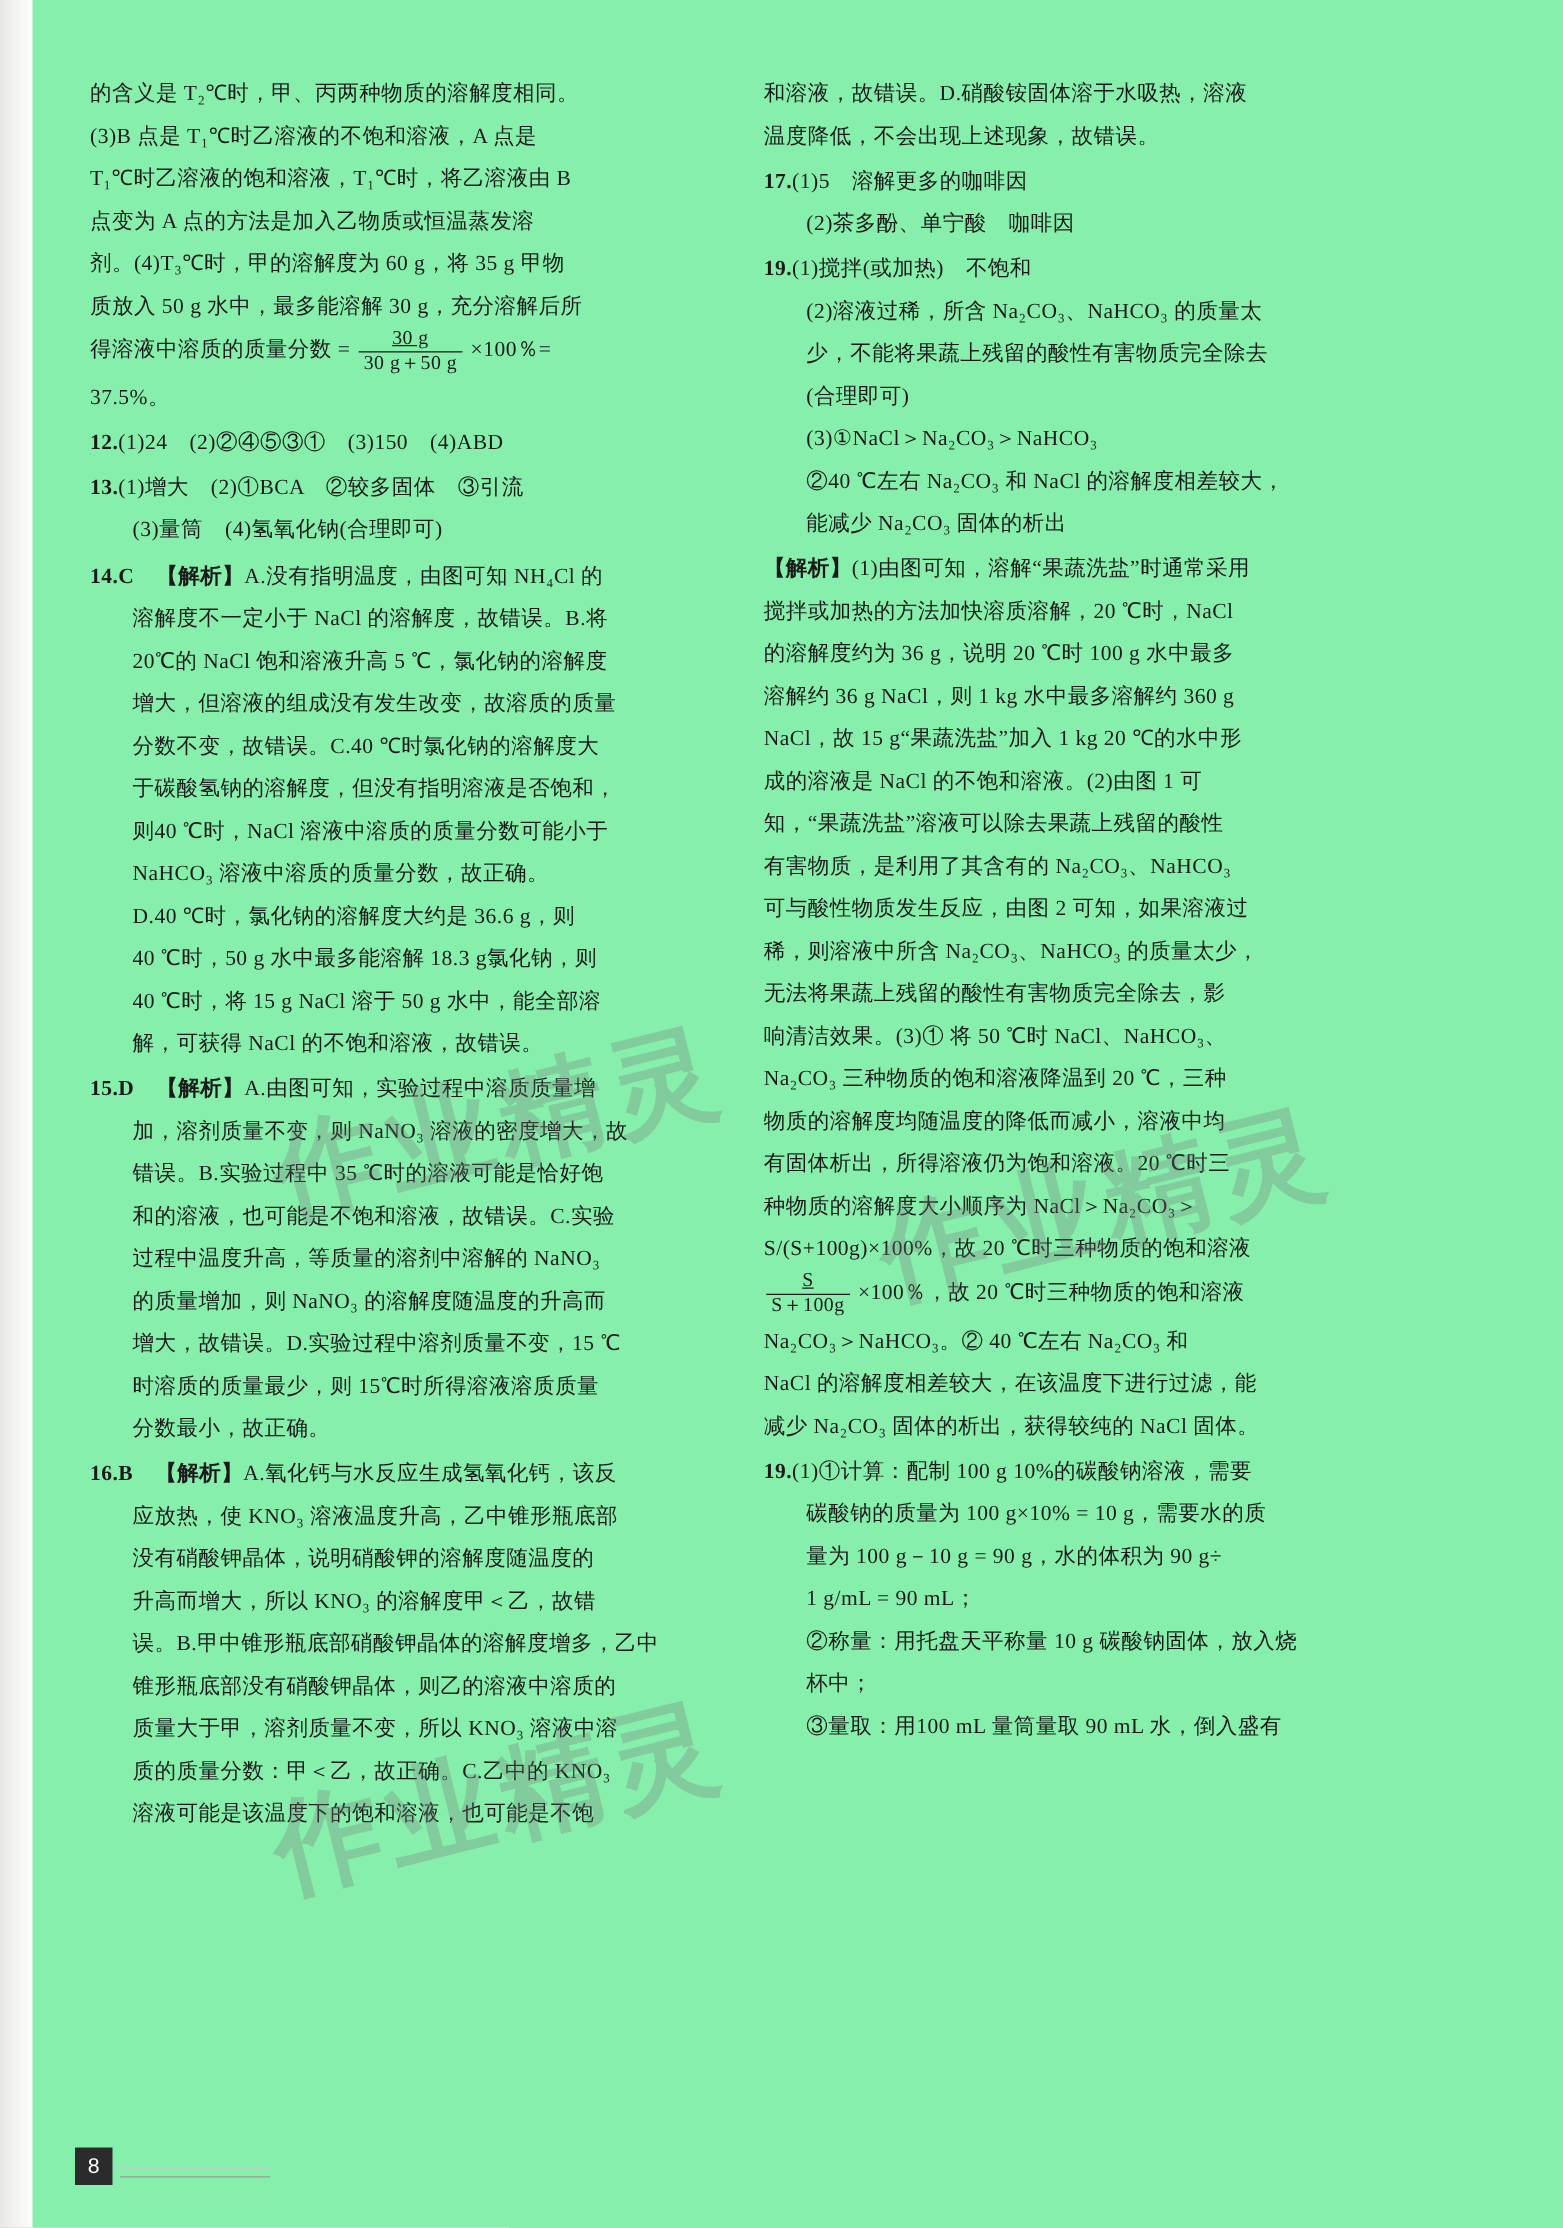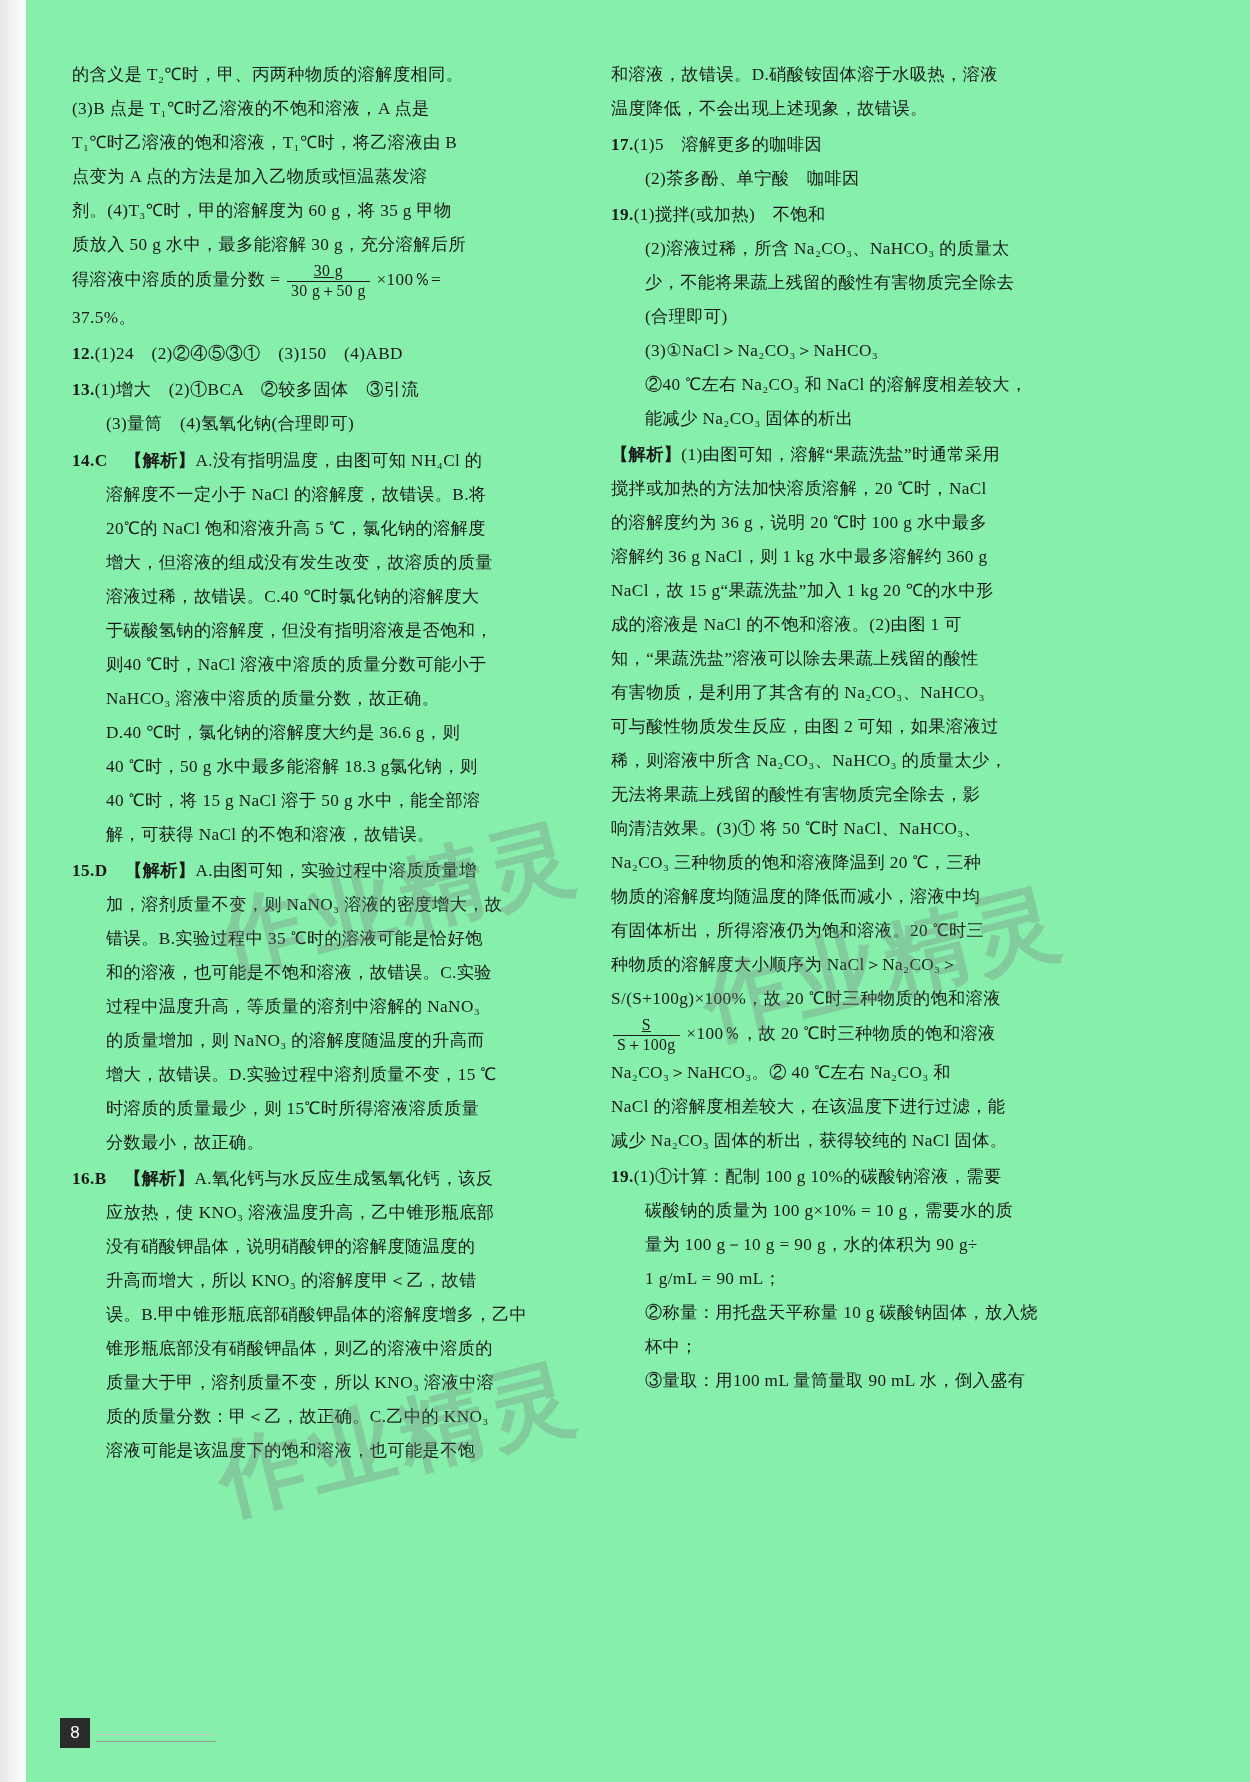--- a/index.html
+++ b/index.html
@@ -123,21 +123,21 @@
       <div class="blk">
         <p class="hang"><span class="num">13.</span><span>(1)增大　(2)①BCA　②较多固体　③引流</span></p>
         <p class="hang2">(3)量筒　(4)氢氧化钠(合理即可)</p>
       </div>
 
       <div class="blk">
         <p class="hang"><span class="num">14.</span><span class="num">C</span>　<span class="sol">【解析】</span><span>A.没有指明温度，由图可知 NH₄Cl 的</span></p>
         <p class="hang2">溶解度不一定小于 NaCl 的溶解度，故错误。B.将</p>
         <p class="hang2">20℃的 NaCl 饱和溶液升高 5 ℃，氯化钠的溶解度</p>
         <p class="hang2">增大，但溶液的组成没有发生改变，故溶质的质量</p>
-        <p class="hang2">溶液过稀，故错误。C.40 ℃时氯化钠的溶解度大</p>
+        <p class="hang2">分数不变，故错误。C.40 ℃时氯化钠的溶解度大</p>
         <p class="hang2">于碳酸氢钠的溶解度，但没有指明溶液是否饱和，</p>
         <p class="hang2">则40 ℃时，NaCl 溶液中溶质的质量分数可能小于</p>
         <p class="hang2">NaHCO₃ 溶液中溶质的质量分数，故正确。</p>
         <p class="hang2">D.40 ℃时，氯化钠的溶解度大约是 36.6 g，则</p>
         <p class="hang2">40 ℃时，50 g 水中最多能溶解 18.3 g氯化钠，则</p>
         <p class="hang2">40 ℃时，将 15 g NaCl 溶于 50 g 水中，能全部溶</p>
         <p class="hang2">解，可获得 NaCl 的不饱和溶液，故错误。</p>
         <p class="hang2"></p>
       </div>
 

